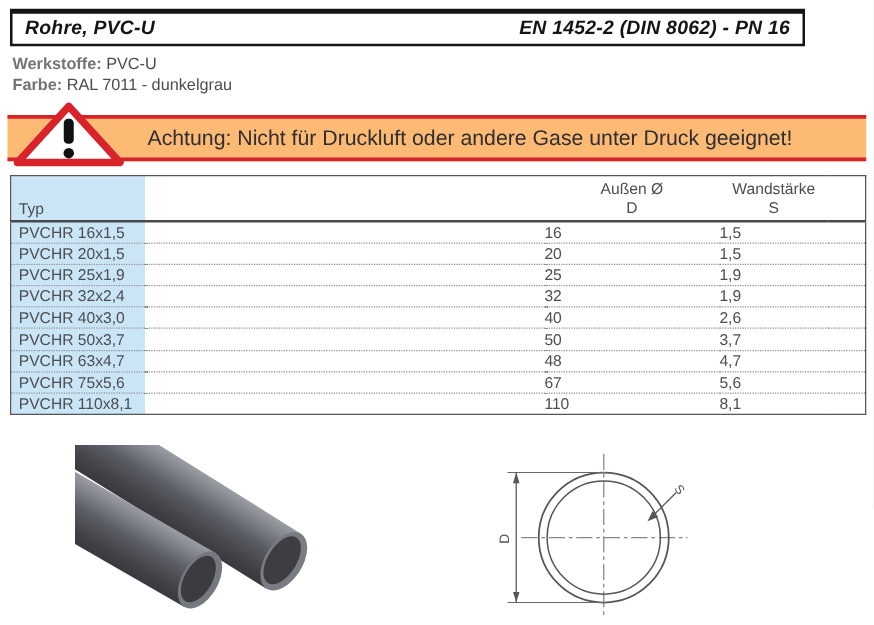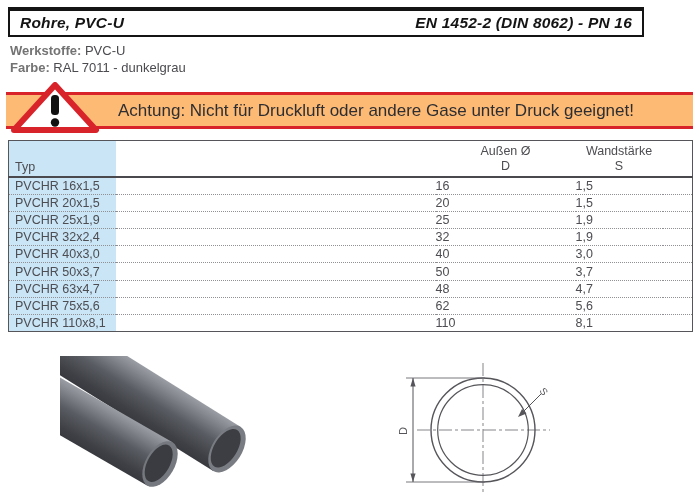--- a/index.html
+++ b/index.html
@@ -128,21 +128,21 @@
       <td></td>
       <td class="cell-num">32</td>
       <td class="cell-num">1,9</td>
       <td></td>
     </tr>
 
     <tr>
       <td class="c-typ cell-typ">PVCHR 40x3,0</td>
       <td></td>
       <td class="cell-num">40</td>
-      <td class="cell-num">3,0</td>
+      <td class="cell-num">2,6</td>
       <td></td>
     </tr>
 
     <tr>
       <td class="c-typ cell-typ">PVCHR 50x3,7</td>
       <td></td>
       <td class="cell-num">50</td>
       <td class="cell-num">3,7</td>
       <td></td>
     </tr>
@@ -151,21 +151,21 @@
       <td class="c-typ cell-typ">PVCHR 63x4,7</td>
       <td></td>
       <td class="cell-num">48</td>
       <td class="cell-num">4,7</td>
       <td></td>
     </tr>
 
     <tr>
       <td class="c-typ cell-typ">PVCHR 75x5,6</td>
       <td></td>
-      <td class="cell-num">62</td>
+      <td class="cell-num">67</td>
       <td class="cell-num">5,6</td>
       <td></td>
     </tr>
 
 
     <tr>
       <td class="c-typ cell-typ">PVCHR 110x8,1</td>
       <td></td>
       <td class="cell-num">110</td>
       <td class="cell-num">8,1</td>

